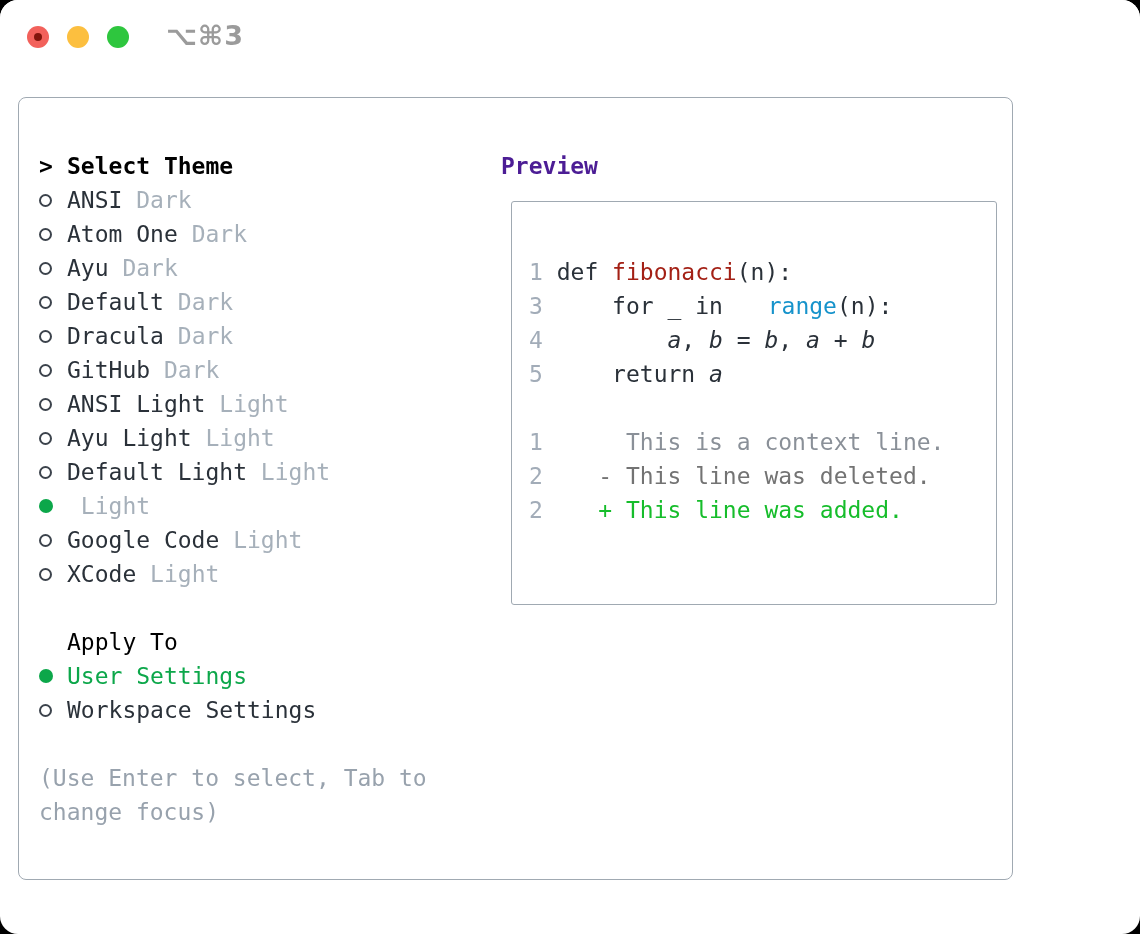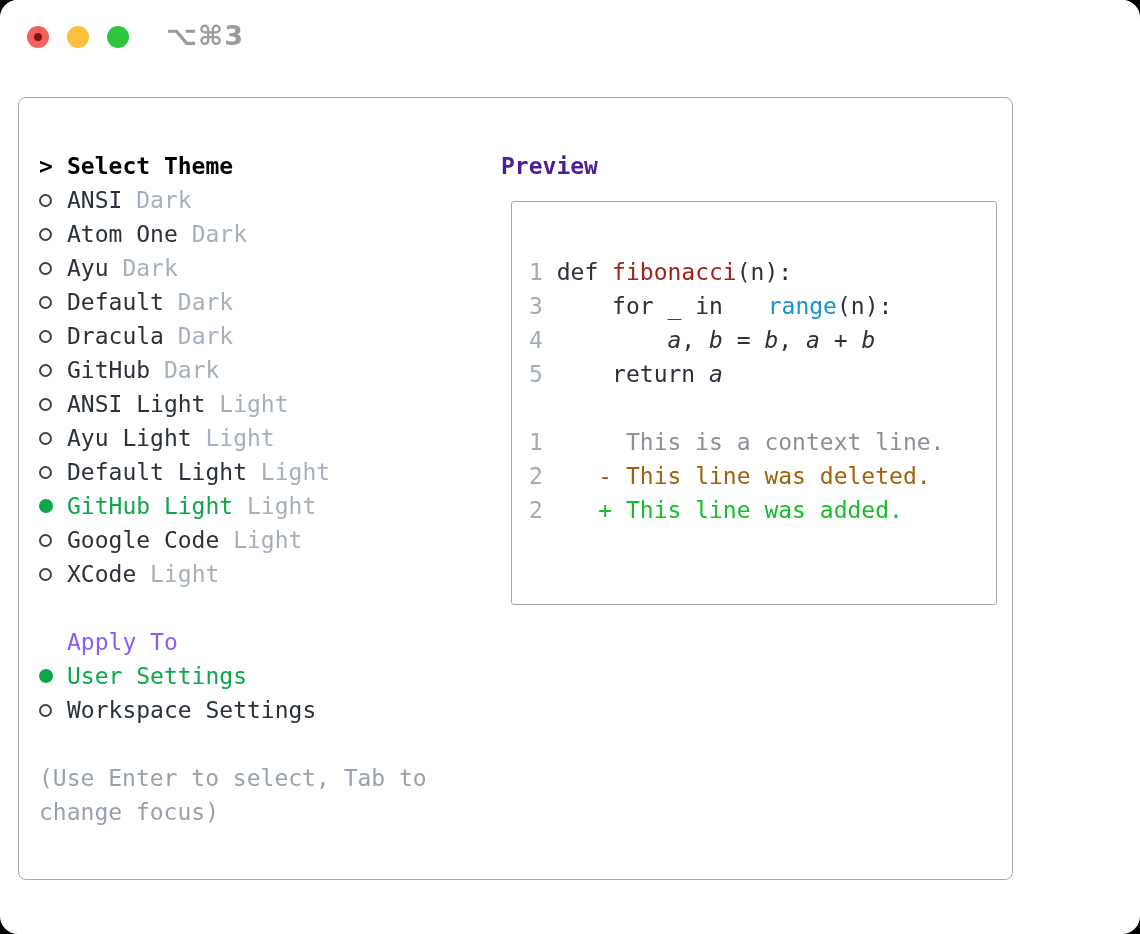--- a/index.html
+++ b/index.html
@@ -21,36 +21,36 @@
   .row{display:flex;align-items:center;height:34px;white-space:pre;}
   .row.blank{height:34px;}
   .pfx{display:inline-flex;width:28px;align-items:center;flex:0 0 28px;}
   .caret{font-weight:bold;color:#000;}
   .bullet{width:13px;height:13px;border:2px solid #3c434c;border-radius:50%;box-sizing:border-box;display:inline-block;}
   .bullet.on{width:14px;height:14px;border:none;background:#0ca74a;}
   .hdr{font-weight:bold;color:#000;}
   .nm{color:#2a3139;}
   .nm.sel{color:#0ca74a;}
   .vr{color:#a6b0ba;}
-  .apply-hdr{color:#8b5cf6;}
+  .apply-hdr{color:#000000;}
   .opt{color:#2a3139;}
   .opt.sel{color:#0ca74a;}
   .hint{color:#98a2ad;height:34px;line-height:34px;white-space:pre;}
   
   .preview-hdr{position:absolute;left:482px;top:51px;height:34px;line-height:34px;font-size:23px;font-weight:bold;color:#4c1d95;}
   .preview-box{position:absolute;left:492px;top:103px;width:486px;height:404px;border:1.5px solid #a0a9b2;border-radius:3px;box-sizing:border-box;padding:53px 0 0 17px;background:#fff;}
   .pline{white-space:pre;height:34px;line-height:34px;font-size:23px;}
   .s-linenum{color:#a2acb8;}
   .s-text{color:#2a3139;}
   .s-function{color:#a32015;}
   .s-variable{color:#2a3139;font-style:italic;}
   .s-number{color:#0e7c80;}
   .s-call{color:#1693cb;margin-left:31px;}
   .s-context{color:#8a9098;}
-  .s-deleted{color:#a16207;}
+  .s-deleted{color:#737373;}
   .s-added{color:#16bd2b;text-align:right;}
 </style>
 </head>
 <body>
 
 <div class="window">
 
   <div class="titlebar">
     <div class="lights">
       <span class="light red">
@@ -72,21 +72,21 @@
       <div>
           <div class="row"><span class="pfx"><span class="bullet"></span></span><span class="nm">ANSI</span><span class="vr"> Dark</span></div>
           <div class="row"><span class="pfx"><span class="bullet"></span></span><span class="nm">Atom One</span><span class="vr"> Dark</span></div>
           <div class="row"><span class="pfx"><span class="bullet"></span></span><span class="nm">Ayu</span><span class="vr"> Dark</span></div>
           <div class="row"><span class="pfx"><span class="bullet"></span></span><span class="nm">Default</span><span class="vr"> Dark</span></div>
           <div class="row"><span class="pfx"><span class="bullet"></span></span><span class="nm">Dracula</span><span class="vr"> Dark</span></div>
           <div class="row"><span class="pfx"><span class="bullet"></span></span><span class="nm">GitHub</span><span class="vr"> Dark</span></div>
           <div class="row"><span class="pfx"><span class="bullet"></span></span><span class="nm">ANSI Light</span><span class="vr"> Light</span></div>
           <div class="row"><span class="pfx"><span class="bullet"></span></span><span class="nm">Ayu Light</span><span class="vr"> Light</span></div>
           <div class="row"><span class="pfx"><span class="bullet"></span></span><span class="nm">Default Light</span><span class="vr"> Light</span></div>
-          <div class="row"><span class="pfx"><span class="bullet on"></span></span><span class="nm sel">GitHub Light</span><span class="vr"> Light</span></div>
+          <div class="row"><span class="pfx"><span class="bullet on"></span></span><span class="vr"> Light</span></div>
           <div class="row"><span class="pfx"><span class="bullet"></span></span><span class="nm">Google Code</span><span class="vr"> Light</span></div>
           <div class="row"><span class="pfx"><span class="bullet"></span></span><span class="nm">XCode</span><span class="vr"> Light</span></div>
         </div>
       <div class="row blank"></div>
       <div class="row">
         <span class="pfx"></span>
         <span class="apply-hdr">Apply To</span>
       </div>
       <div>
           <div class="row"><span class="pfx"><span class="bullet on"></span></span><span class="opt sel">User Settings</span></div>

